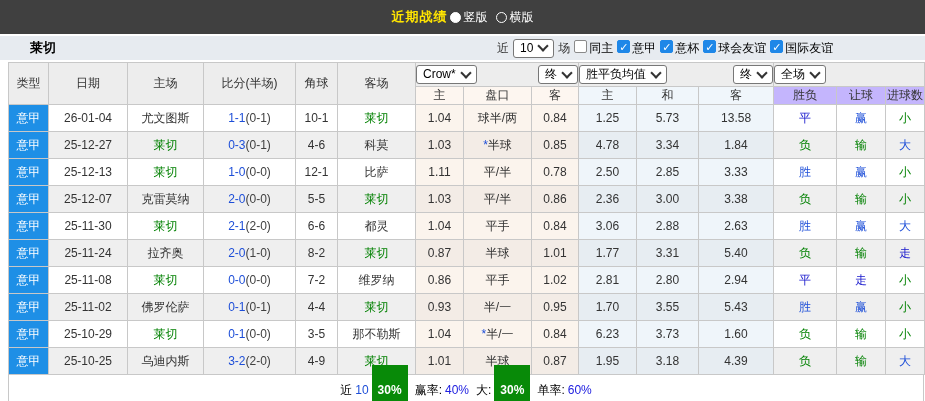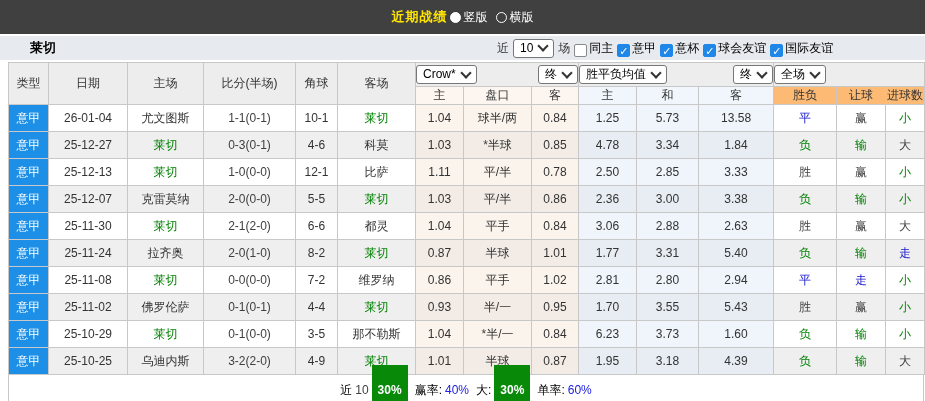--- a/index.html
+++ b/index.html
@@ -11,39 +11,39 @@
   .topbar{height:34px;background:#404040;display:flex;align-items:center;justify-content:center;color:#fff;}
   .topbar .title{color:#FFE400;font-weight:bold;font-size:13px;letter-spacing:1px;}
   .radio{width:9px;height:9px;border:1px solid #fff;border-radius:50%;display:inline-block;margin:0 3px 0 8px;vertical-align:-1px;}
   .radio.sel{background:#fff;margin-left:2px;}
   
   .teambar{height:24px;background:#E7EBF0;margin-top:2px;position:relative;display:flex;align-items:center;}
   .team-name{margin-left:30px;font-weight:bold;font-size:13px;color:#000;}
   .filter-group{position:absolute;left:497px;top:0;height:24px;display:flex;align-items:center;gap:4px;white-space:nowrap;}
   .sel-box{background:#fff;border:1px solid #777;border-radius:3px;padding:1px 6px 2px 6px;display:inline-flex;align-items:center;gap:6px;color:#000;cursor:pointer;line-height:14px;}
   .chev{width:6px;height:6px;border-right:2px solid #333;border-bottom:2px solid #333;transform:rotate(45deg);margin-top:-3px;display:inline-block;}
-  .cb-item{display:inline-flex;align-items:flex-end;gap:2px;cursor:pointer;color:#000;}
+  .cb-item{display:inline-flex;align-items:flex-start;gap:2px;cursor:pointer;color:#000;}
   .cb{width:13px;height:13px;border:1px solid #8a8a8a;border-radius:2px;background:#fff;display:inline-block;box-sizing:border-box;text-align:center;line-height:12px;font-size:11px;}
   .cb.on{background:#1E87E8;border-color:#1E87E8;color:#fff;font-weight:bold;}
   
   table{border-collapse:collapse;table-layout:fixed;margin:2px 0 0 8px;width:916px;}
   td,th{border:1px solid #C8C8C8;text-align:center;padding:0;white-space:nowrap;overflow:hidden;font-weight:normal;}
   .ctrl-row td{height:23px;background:#EDEDED;}
   .hdr{background:#EDEDED;color:#333;height:41px;}
-  .sub-row td{height:17px;background:#fdba74;}
+  .sub-row td{height:17px;background:#c4b5fd;}
   .sub-row td.ah{background:#FDF6F0;}
   .sub-row td.sp{background:#F0F6FB;}
   tbody td{height:26px;background:#fff;}
   tbody tr.even td{background:#EFEFEF;}
   td.ah{background:#FBF4ED;}
   tr.even td.ah{background:#F3ECE6;}
   td.sp{background:#EFF5FA;}
   tr.even td.sp{background:#E7EDF2;}
   .c-type{background:#1E8FE6 !important;color:#fff;}
-  .c-red{color:#404040;}
+  .c-red{color:#1d4ed8;}
   .c-green{color:#008000;}
   .c-blue{color:#1515CC;}
   .ht{color:#404040;}
   .ctrl-wrap{display:flex;justify-content:space-between;gap:8px;}
   
   .summary{width:914px;margin-left:8px;height:30px;border:1px solid #C8C8C8;border-top:none;display:flex;align-items:center;justify-content:center;background:#fff;color:#000;gap:3px;}
   .pct-badge{background:#088A08;color:#fff;padding:18px 6px;font-weight:bold;}
   .blue-num{color:#2020E0;}
   .bottom-strip{height:9px;background:#D9E6F2;margin-top:0;}
 </style>

